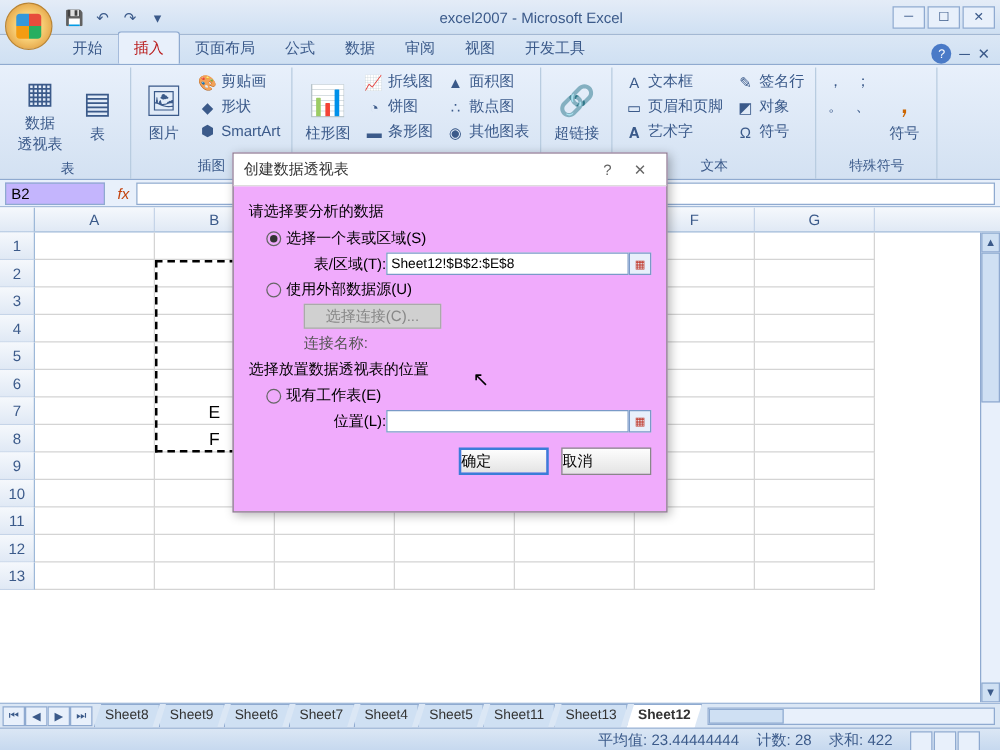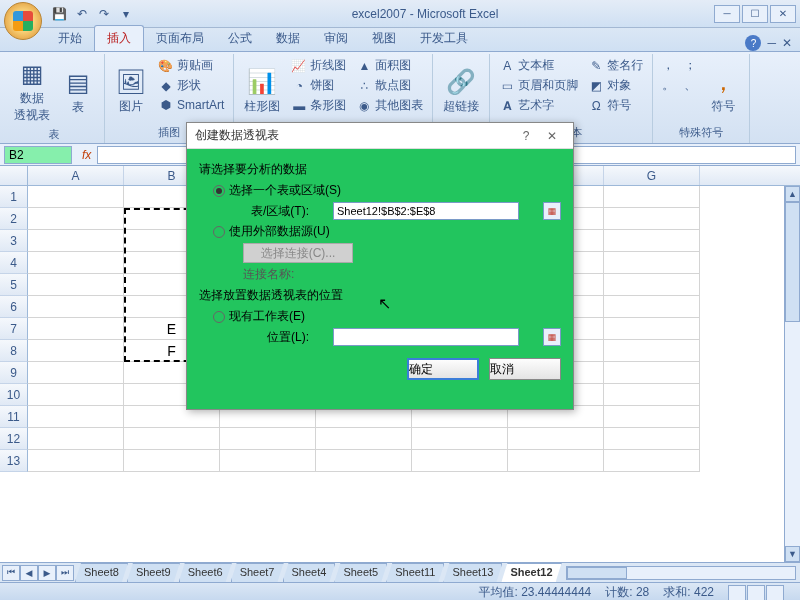--- a/index.html
+++ b/index.html
@@ -28,50 +28,50 @@
 .group-label { font-size: 11px; color: #3b5a8a; text-align: center; padding: 1px 0; margin-top: auto; }
 .group-content { display: flex; gap: 4px; flex: 1; }
 .big-btn { display: flex; flex-direction: column; align-items: center; justify-content: center; padding: 2px 4px; color: #3b5a8a; min-width: 40px; }
 .big-btn .icon { width: 32px; height: 32px; display: flex; align-items: center; justify-content: center; font-size: 24px; }
 .small-btn-col { display: flex; flex-direction: column; gap: 1px; }
 .small-btn { display: flex; align-items: center; gap: 3px; padding: 1px 3px; color: #3b5a8a; font-size: 11px; white-space: nowrap; }
 .small-btn .sicon { width: 16px; height: 16px; display: inline-flex; align-items: center; justify-content: center; font-size: 12px; }
 
 
 .namebar { height: 22px; background: #e8f0fb; border-bottom: 1px solid #8faad0; display: flex; align-items: center; }
-.name-box { width: 68px; border: 1px solid #8faad0; background: #86efac; margin: 0 4px; padding: 1px 4px; height: 18px; }
+.name-box { width: 80px; border: 1px solid #8faad0; background: #c4b5fd; margin: 0 4px; padding: 1px 4px; height: 18px; }
 .formula-area { flex: 1; border: 1px solid #8faad0; background: #fff; height: 18px; margin-right: 4px; }
 .fx-btn { padding: 0 6px; color: #c2410c; font-style: italic; }
 
 
 .grid-area { position: relative; height: 396px; overflow: hidden; background: #fff; }
 .col-headers { height: 20px; display: flex; background: linear-gradient(#f5f8fc, #e0e9f5); border-bottom: 1px solid #9db8d8; }
 .corner { width: 28px; border-right: 1px solid #9db8d8; background: linear-gradient(#f5f8fc, #e0e9f5); }
 .col-h { width: 96px; border-right: 1px solid #c5d4e8; text-align: center; color: #3b5a8a; line-height: 20px; }
 .rows { display: flex; }
 .row-headers { width: 28px; }
 .row-h { height: 22px; border-bottom: 1px solid #c5d4e8; border-right: 1px solid #9db8d8; background: linear-gradient(#f5f8fc, #e0e9f5); text-align: center; color: #3b5a8a; line-height: 22px; }
 .cells { flex: 1; position: relative; }
 .cell-row { height: 22px; display: flex; }
 .cell { width: 96px; border-right: 1px solid #d4d4d4; border-bottom: 1px solid #d4d4d4; text-align: center; line-height: 22px; font-size: 14px; }
 
 
 .selection-ants { position: absolute; border: 2px dashed #000; pointer-events: none; }
 
 
-.dialog { position: absolute; top: 122px; left: 186px; width: 388px; background: #22c55e; border: 1px solid #888; box-shadow: 2px 2px 8px rgba(0,0,0,0.3); z-index: 100; }
+.dialog { position: absolute; top: 122px; left: 186px; width: 348px; background: #f0abfc; border: 1px solid #888; box-shadow: 2px 2px 8px rgba(0,0,0,0.3); z-index: 100; }
 .dialog-title { height: 26px; background: #fff; border-bottom: 1px solid #ddd; display: flex; align-items: center; padding: 0 8px; color: #333; }
 .dialog-title .spacer { flex: 1; }
 .dialog-title-btn { width: 26px; text-align: center; color: #666; cursor: pointer; }
 .dialog-body { padding: 8px 12px 29px; }
 .dialog-body .section-label { margin: 4px 0; }
 .radio-row { display: flex; align-items: center; gap: 4px; margin: 3px 0 3px 14px; }
 .radio { width: 12px; height: 12px; border: 1px solid #666; border-radius: 50%; display: inline-flex; align-items: center; justify-content: center; }
 .radio.checked::after { content: ""; width: 6px; height: 6px; background: #333; border-radius: 50%; }
-.field-row { display: flex; align-items: center; gap: 24px; margin: 3px 0 3px 40px; }
+.field-row { display: flex; align-items: center; gap: 0; margin: 3px 0 3px 40px; }
 .field-row label { min-width: 70px; text-align: right; }
 .txt-input { flex: 1; border: 1px solid #7a9ac7; background: #fff; height: 18px; padding: 0 3px; font-size: 11px; }
 .range-btn { width: 18px; height: 18px; border: 1px solid #7a9ac7; background: #e8f0fb; display: flex; align-items: center; justify-content: center; font-size: 9px; color: #c0392b; }
 .disabled-btn { width: 110px; height: 20px; background: #d0d0d0; border: 1px solid #aaa; color: #888; margin-left: 44px; text-align: center; line-height: 18px; }
 .conn-label { margin-left: 44px; color: #555; margin-top: 3px; }
 .dialog-buttons { display: flex; justify-content: flex-end; gap: 10px; margin-top: 12px; }
 .dlg-btn { width: 72px; height: 22px; border: 1px solid #888; background: linear-gradient(#fdfdfd, #e4e4e4); text-align: left; line-height: 20px; cursor: pointer; }
 .dlg-btn.primary { border: 2px solid #3b7dd8; line-height: 18px; }
 
 

